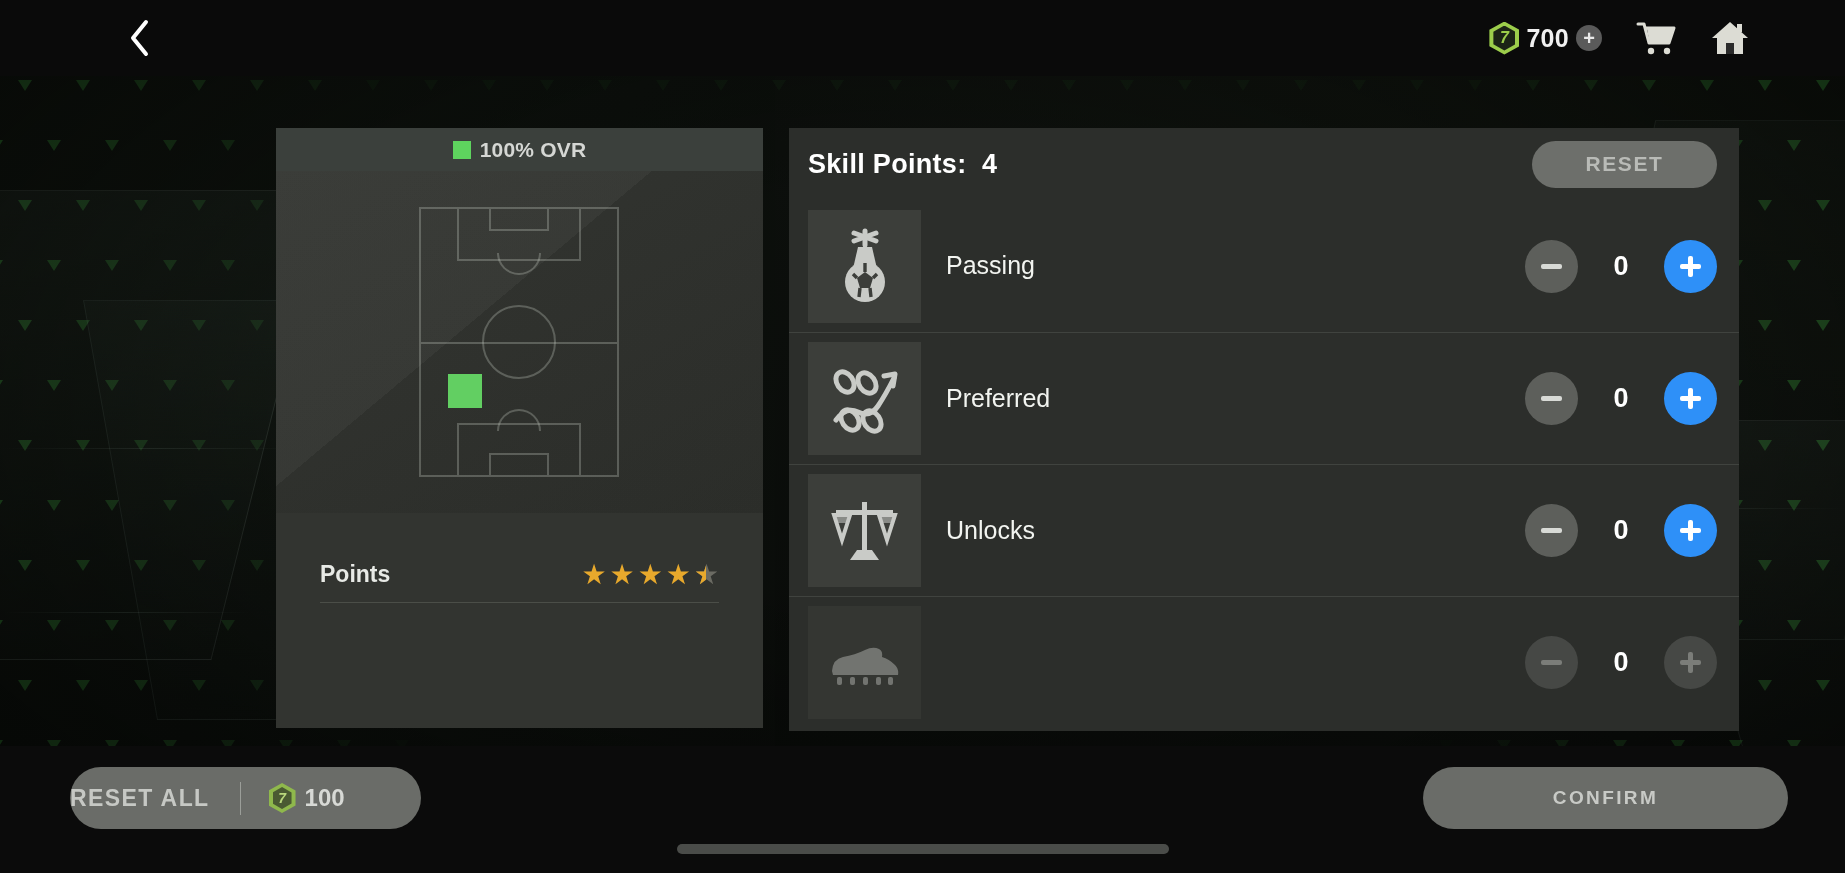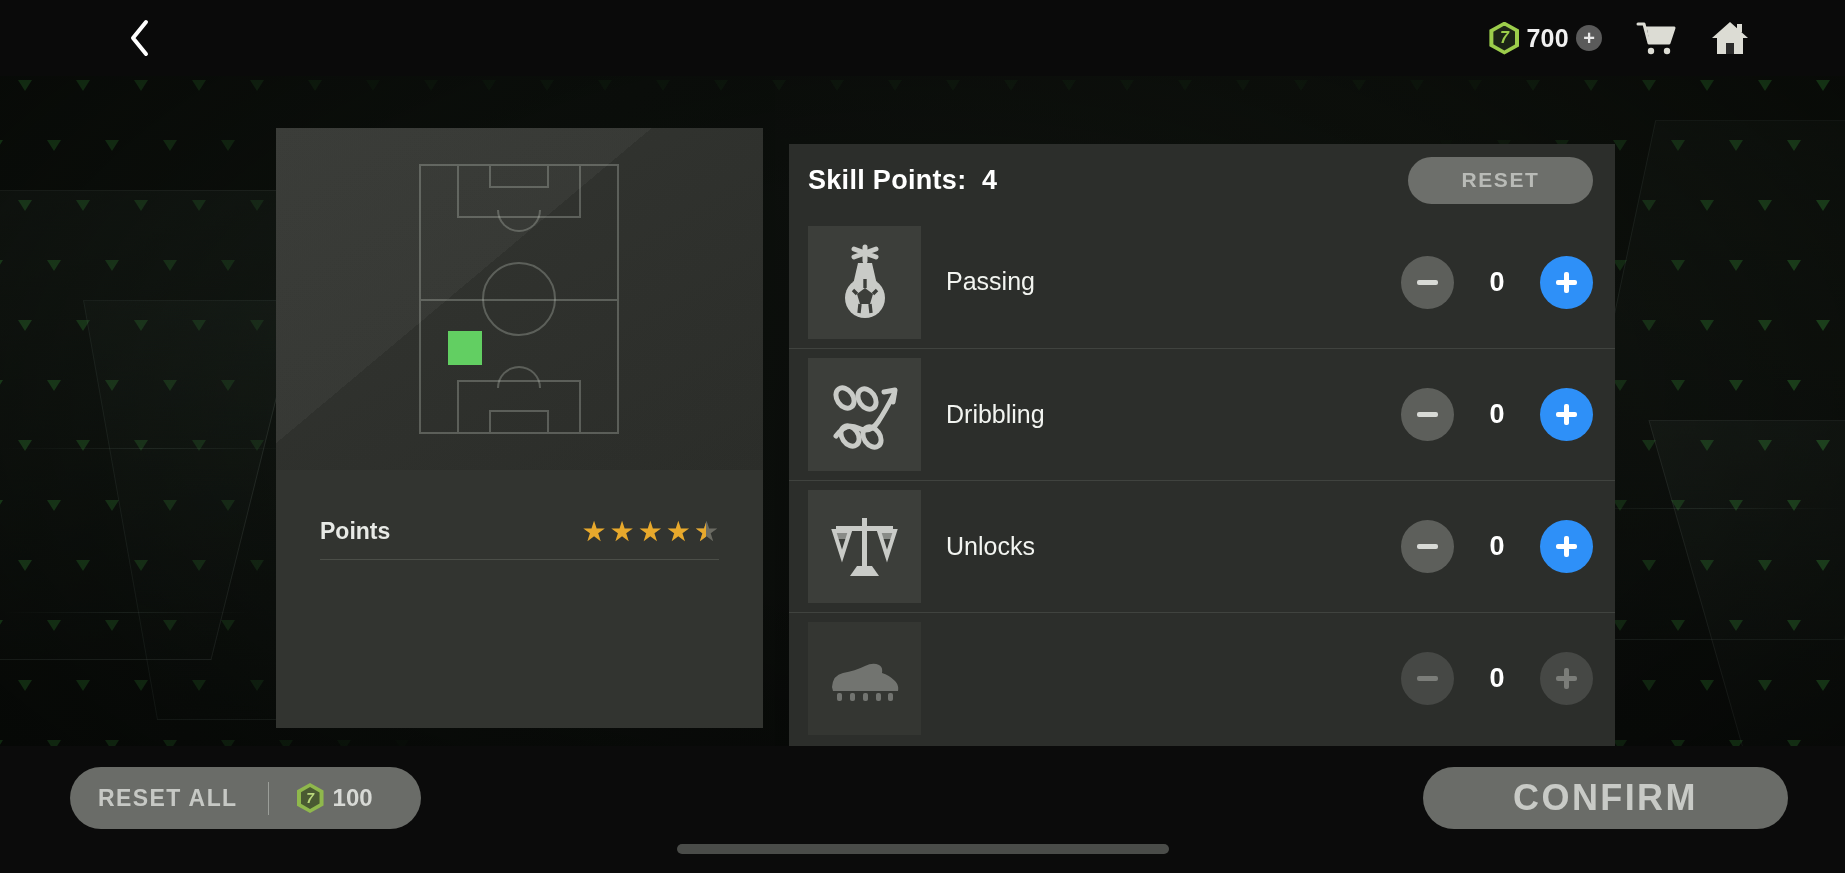--- a/index.html
+++ b/index.html
@@ -153,21 +153,21 @@
     width:25px; height:40px; border-radius:50% 50% 45% 45%;
     display:flex; align-items:center; justify-content:center;
     font-size:19px; font-weight:bold; color:#1b1b1b;
     position:relative;
   }
   .foot.left { background:#2e95f5; }
   .foot.right { background:#9a9a9a; }
 
   
   #skills-card {
-    position:absolute; left:789px; top:144px; width:826px; height:603px;
+    position:absolute; left:789px; top:128px; width:950px; height:603px;
     background:#2c2e2b; z-index:10;
   }
   #skills-head {
     height:72px; display:flex; align-items:center;
     padding:0 22px 0 19px; justify-content:space-between;
   }
   #sp-text { color:#ffffff; font-size:27px; font-weight:bold; letter-spacing:.3px; }
   #reset-btn {
     width:185px; height:47px; border-radius:24px; background:#6d6f6b;
     display:flex; align-items:center; justify-content:center;
@@ -214,38 +214,37 @@
     position:absolute; left:0; bottom:0; width:1845px; height:127px;
     background:#0b0b0b; z-index:20;
   }
   #reset-all-btn {
     position:absolute; left:70px; top:21px; width:351px; height:62px;
     border-radius:31px; background:#6a6c68;
     display:flex; align-items:center; cursor:pointer; border:none;
   }
   #reset-all-label {
     color:#c6c8c4; font-size:23px; font-weight:bold; letter-spacing:1.4px;
-    margin-left:28px;
   }
   #reset-all-div { width:1px; height:33px; background:rgba(225,228,222,.42); margin-left:30px; }
   #reset-all-cost {
     display:flex; align-items:center; gap:9px; margin-left:28px;
   }
   #reset-all-cost .hexcoin { width:27px; height:30px; }
   #reset-all-cost .hexcoin .hx { background:#8fb84c; }
   #reset-all-cost .hexcoin .hx-in { background:#4a5a32; }
   #reset-all-cost .hexcoin .hx-in span { color:#b9d77c; font-size:14px; }
   #reset-all-amt { color:#d7d9d5; font-size:24px; font-weight:bold; }
   #confirm-btn {
     position:absolute; right:57px; top:21px; width:365px; height:62px;
     border-radius:31px; background:#6a6c68;
     display:flex; align-items:center; justify-content:center; cursor:pointer; border:none;
   }
   #confirm-label {
-    color:#c8cac6; font-size:36px; font-weight:bold; letter-spacing:2.4px;
+    color:#c8cac6; font-size:19px; font-weight:bold; letter-spacing:2.4px;
     font-family:"Liberation Sans", sans-serif;
   }
   #gesture-bar {
     position:absolute; left:50%; margin-left:-246px; bottom:19px;
     width:492px; height:10px; border-radius:5px; background:#4a4c49; z-index:25;
   }
 </style>
 </head>
 <body>
 
@@ -550,20 +549,24 @@
       <svg width="40" height="37" viewBox="0 0 40 37">
         <path d="M20 2 L38 18 L33 18 L33 34 L7 34 L7 18 L2 18 Z" fill="#dcdcd4"></path>
         <rect x="16" y="23" width="8" height="11" fill="#2b2b2b"></rect>
         <rect x="27" y="4" width="5" height="8" fill="#dcdcd4"></rect>
       </svg>
     </div>
   </div>
 </div>
 
 <div id="player-card">
+  <div id="ovr-strip">
+    <div class="ovr-dot"></div>
+    <div id="ovr-text">100% OVR</div>
+  </div>
 
   <div id="pitch-area">
     <div id="pitch-shade"></div>
     <div id="pitch">
       <div class="halfway"></div>
       <div class="circle"></div>
       <div class="box-t"></div>
       <div class="box-b"></div>
       <div class="six-t"></div>
       <div class="six-b"></div>
@@ -630,21 +633,21 @@
               <g fill="none" stroke="#c9cbc7" stroke-width="5">
                 <ellipse cx="17" cy="20" rx="8" ry="11" transform="rotate(-35 17 20)"></ellipse>
                 <ellipse cx="39" cy="21" rx="8" ry="11" transform="rotate(-35 39 21)"></ellipse>
                 <ellipse cx="22" cy="58" rx="8" ry="11" transform="rotate(-35 22 58)"></ellipse>
                 <ellipse cx="44" cy="59" rx="8" ry="11" transform="rotate(-35 44 59)"></ellipse>
               </g>
               <path d="M10 36 Q26 18 44 34 Q58 48 66 56" fill="none" stroke="#c9cbc7" stroke-width="5" stroke-linecap="round" opacity="0"></path>
             </svg>
           </span>
         </div>
-        <div class="skill-name">Dribbling</div>
+        <div class="skill-name">Preferred</div>
         <div class="skill-ctrl">
           <button class="step-btn minus">
             <span class="step-bar"></span>
           </button>
           <div class="step-val">0</div>
           <button class="step-btn plus" style="position:relative">
             <span class="step-plus-v"></span>
             <span class="step-plus-h"></span>
           </button>
         </div>

